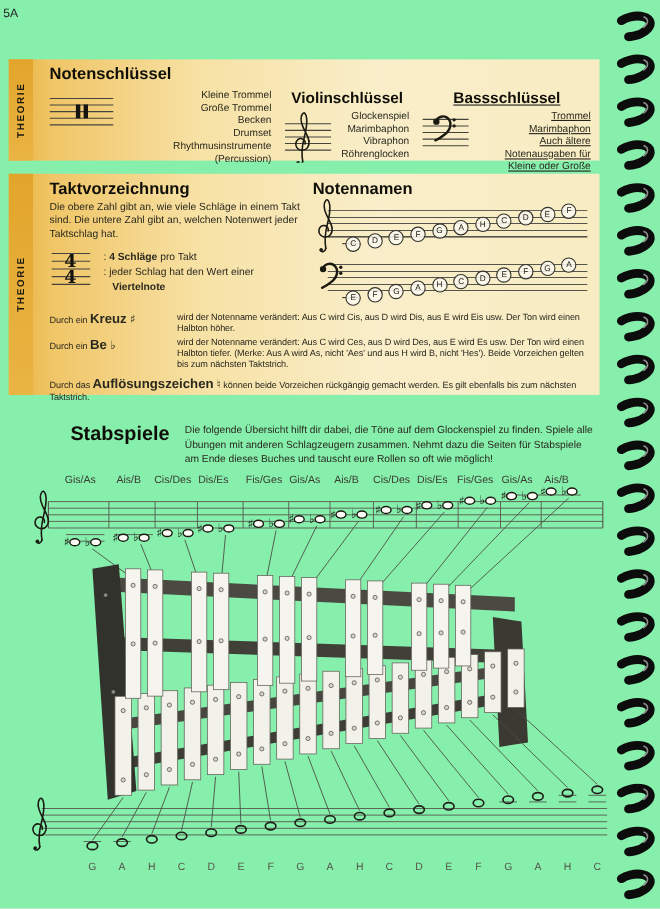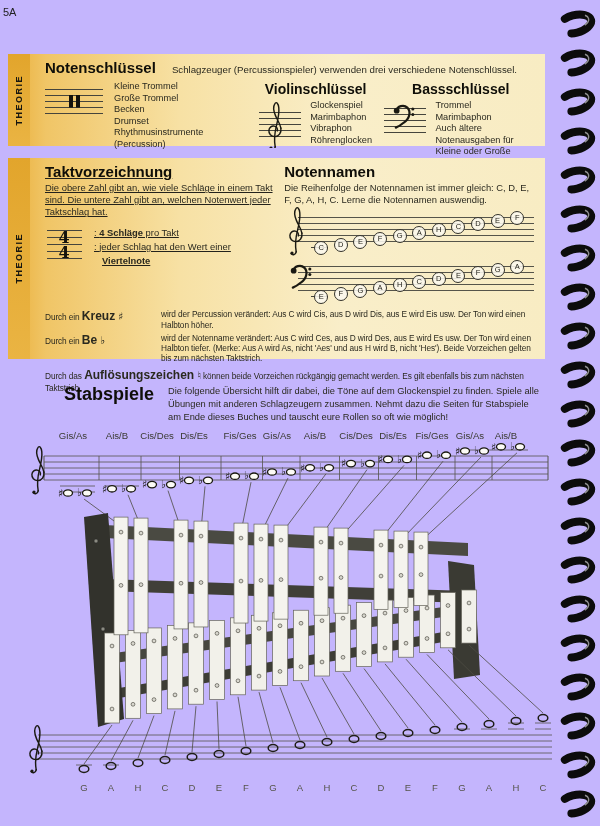--- a/index.html
+++ b/index.html
@@ -1,43 +1,43 @@
 <!DOCTYPE html>
 <html><head>
 <meta charset="utf-8">
 <style>
   html,body{margin:0;padding:0;background:#e8e8e6;}
-  .page{position:relative;width:600px;height:826px;background:#c4b5fd;
+  .page{position:relative;width:600px;height:826px;background:#86efac;
         font-family:"Liberation Sans",sans-serif;color:#23221c;overflow:hidden;}
   .page-num{position:absolute;left:3px;top:6px;font-size:11px;color:#222;}
 
   
   .ybox{position:absolute;left:8px;width:537px;display:flex;
         background:linear-gradient(to right,#e9ae38 0,#f0c566 7%,#f7e1a4 32%,#f9eec9 62%,#f8ecc3 100%);}
   .box1{top:54px;height:92px;}
   .box2{top:158px;height:201px;}
   .tab{width:22px;flex:0 0 22px;background:linear-gradient(to bottom,#e2a52c,#eab443);
        display:flex;align-items:center;justify-content:center;}
   .tab span{writing-mode:vertical-rl;transform:rotate(180deg);font-weight:bold;
             font-size:9px;letter-spacing:1.5px;color:#17160f;}
   .binner{flex:1;padding:5px 8px 0 15px;min-width:0;}
 
   h2{font-size:15px;font-weight:bold;margin:0;color:#0f0e08;}
   .titlerow{display:flex;align-items:baseline;}
   .subtitle{font-size:9.7px;margin-left:16px;color:#2a291f;}
 
   .cols{display:flex;margin-top:5px;}
   .col h3{font-size:14px;font-weight:bold;margin:0 0 3px 0;text-align:center;color:#0f0e08;}
-  .colbody{display:flex;gap:7px;justify-content:center;}
+  .colbody{display:flex;gap:7px;justify-content:center;text-align:right;}
   .col ul{list-style:none;margin:0;padding:0;font-size:9.2px;line-height:1.25;color:#2a291f;}
-  .c1{flex:0 0 41%;}.c2{flex:0 0 28%;}.c3{flex:0 0 31%;}
+  .c1{flex:0 0 41%;}.c2{flex:0 0 28%;}.c3{flex:0 0 31%;text-decoration:underline;}
   .c3 ul{max-width:160px;}
 
   .twocol{display:flex;}
-  .takt{flex:0 0 47%;padding-right:8px;text-decoration:underline;}
+  .takt{flex:0 0 47%;padding-right:8px;}
   .noten{flex:1;min-width:0;}
   p.body{font-size:9.4px;line-height:1.3;margin:2px 0 0 0;color:#2a291f;}
   .sigrow{display:flex;margin-top:7px;}
   .siglines{font-size:9.4px;margin-left:9px;line-height:1.5;color:#2a291f;}
   .siglines .ind{margin-left:8px;}
 
   .mstaff{position:relative;height:46px;margin-top:3px;}
   .mlines{position:absolute;left:14px;top:8px;width:236px;height:25px;
           background:repeating-linear-gradient(to bottom,#55544a 0 1px,transparent 1px 6px);}
   .cnote{position:absolute;width:12px;height:12px;border:1px solid #33322a;border-radius:50%;
@@ -84,21 +84,20 @@
 <div class="page">
   <div class="page-num">5A</div>
 
   <section class="ybox box1">
     <div class="tab">
       <span>THEORIE</span>
     </div>
     <div class="binner">
       <div class="titlerow">
         <h2>Notenschlüssel</h2>
-        <span class="subtitle">Schlagzeuger (Percussionspieler) verwenden drei verschiedene Notenschlüssel.</span>
       </div>
       <div class="cols" id="clefcols">
           <div class="col c1">
             <div class="colbody">
               <span><svg width="62" height="40">
                   <line x1="0" y1="8.5" x2="58" y2="8.5" stroke="#45443c" stroke-width="1"></line>
                   <line x1="0" y1="14.5" x2="58" y2="14.5" stroke="#45443c" stroke-width="1"></line>
                   <line x1="0" y1="20.5" x2="58" y2="20.5" stroke="#45443c" stroke-width="1"></line>
                   <line x1="0" y1="26.5" x2="58" y2="26.5" stroke="#45443c" stroke-width="1"></line>
                   <line x1="0" y1="32.5" x2="58" y2="32.5" stroke="#45443c" stroke-width="1"></line>
@@ -178,21 +177,20 @@
             </svg>
             <div class="siglines">
               <div><span>:  </span><b>4 Schläge</b><span> pro Takt</span></div>
               <div><span>:  jeder Schlag hat den Wert einer</span></div>
               <div class="ind"><b>Viertelnote</b></div>
             </div>
           </div>
         </div>
         <div class="noten">
           <h2>Notennamen</h2>
-          <p class="body">Die Reihenfolge der Notennamen ist immer gleich: C, D, E, F, G, A, H, C. Lerne die Notennamen auswendig.</p>
           <div class="mstaff" id="tstaff">
             <div class="mlines"></div>
             <svg class="clefbox" style="left:-2px;top:-5px;" width="30" height="54">
                 <use href="#gclef" transform="translate(4,-2) scale(0.6)"></use>
               </svg>
           <div class="ledg" style="left: 27px; top: 38px;"></div>
               <span class="cnote" style="left: 30px; top: 31.5px;">C</span>
               <span class="cnote" style="left: 49.6px; top: 28.5px;">D</span>
               <span class="cnote" style="left: 69.2px; top: 25.5px;">E</span>
               <span class="cnote" style="left: 88.8px; top: 22.5px;">F</span>
@@ -220,21 +218,21 @@
               <span class="cnote" style="left: 167.2px; top: 10.5px;">E</span>
               <span class="cnote" style="left: 186.8px; top: 7.5px;">F</span>
               <span class="cnote" style="left: 206.4px; top: 4.5px;">G</span>
               <span class="cnote" style="left: 226px; top: 1.5px;">A</span>
             </div>
         </div>
       </div>
       <div class="accrows" id="accrows">
           <div class="accrow">
             <div class="lead"><span>Durch ein </span><span class="term">Kreuz</span><span class="sym">♯</span></div>
-            <div class="acctext">wird der Percussion verändert: Aus C wird Cis, aus D wird Dis, aus E wird Eis usw. Der Ton wird einen Halbton höher.</div>
+            <div class="acctext">wird der Notenname verändert: Aus C wird Cis, aus D wird Dis, aus E wird Eis usw. Der Ton wird einen Halbton höher.</div>
           </div>
           <div class="accrow">
             <div class="lead"><span>Durch ein </span><span class="term">Be</span><span class="sym">♭</span></div>
             <div class="acctext">wird der Notenname verändert: Aus C wird Ces, aus D wird Des, aus E wird Es usw. Der Ton wird einen Halbton tiefer. (Merke: Aus A wird As, nicht 'Aes' und aus H wird B, nicht 'Hes'). Beide Vorzeichen gelten bis zum nächsten Taktstrich.</div>
           </div>
           <div class="accrow3"><span>Durch das </span><span class="term">Auflösungszeichen</span><span class="sym">♮</span><span>  können beide Vorzeichen rückgängig gemacht werden. Es gilt ebenfalls bis zum nächsten Taktstrich.</span></div>
         </div>
     </div>
   </section>
 

